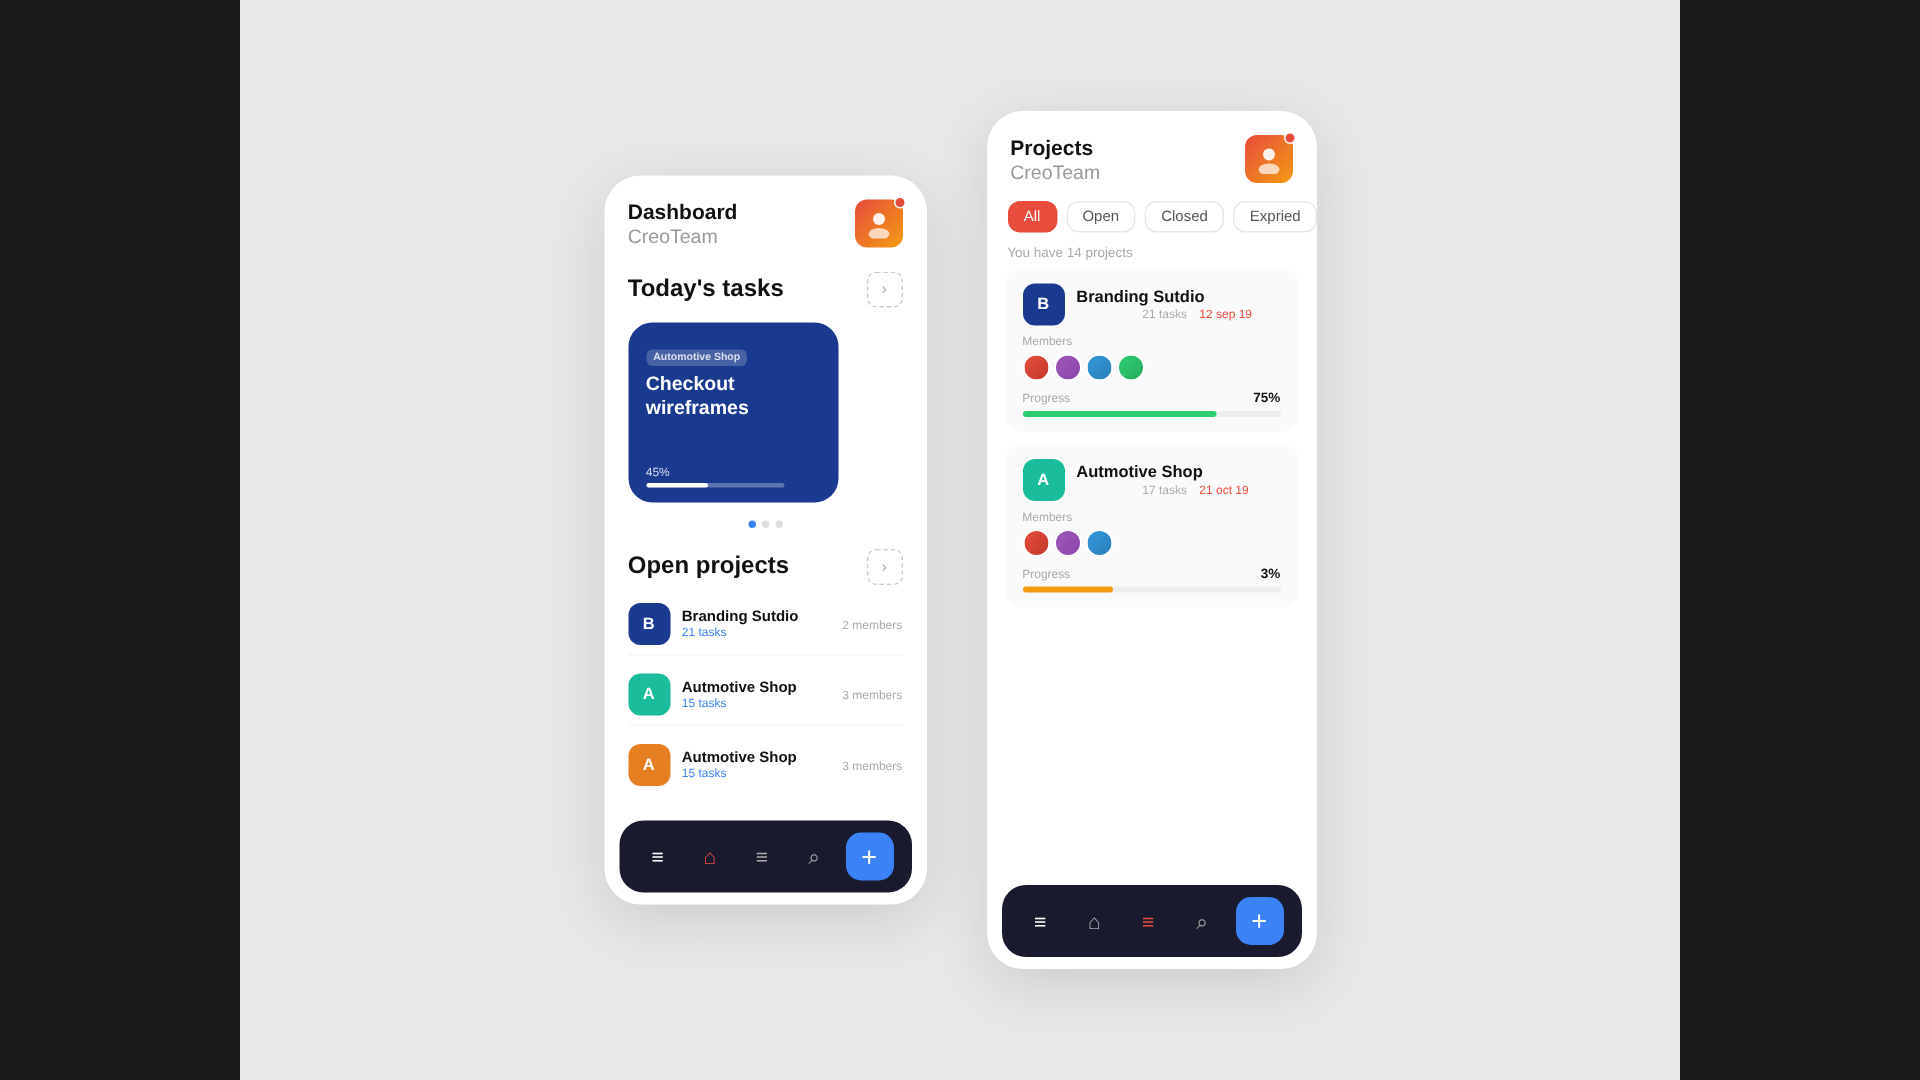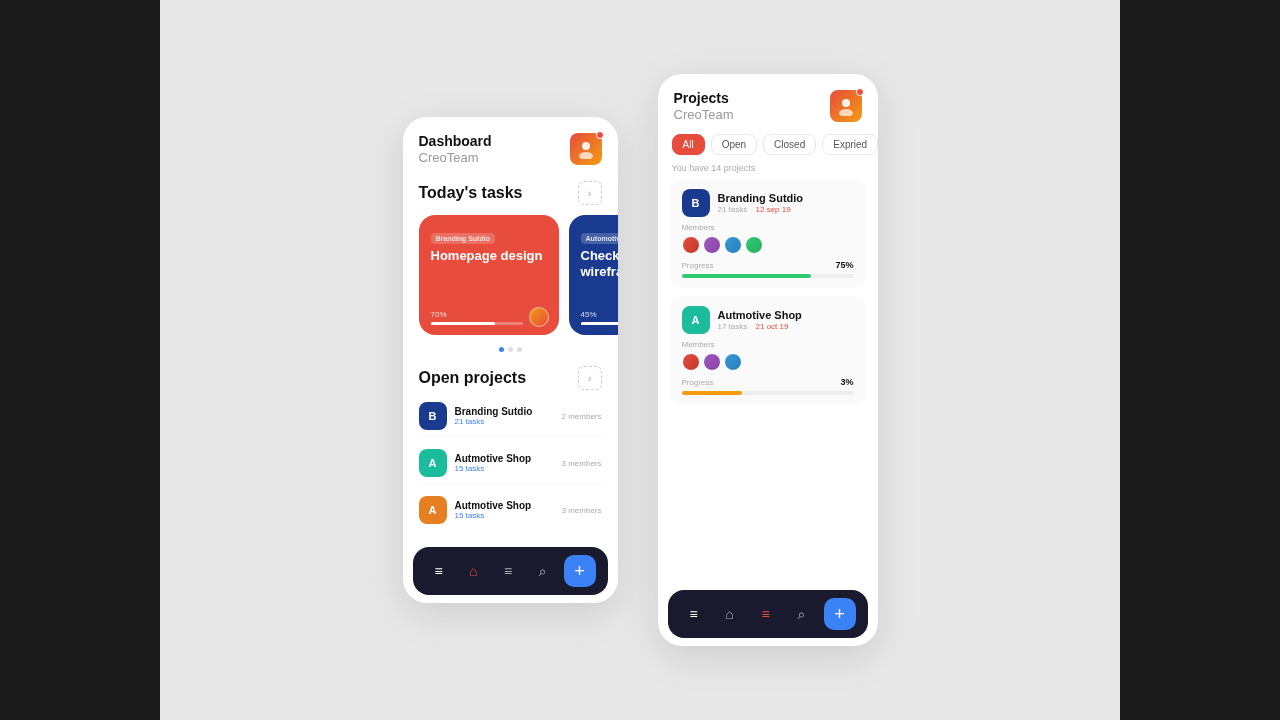--- a/index.html
+++ b/index.html
@@ -343,20 +343,21 @@
     .project-card-icon.teal { background: #1abc9c; }
     .project-card-title {
       font-size: 11px;
       font-weight: 700;
       color: #111;
     }
     .project-card-meta {
       font-size: 8px;
       color: #aaa;
       margin-top: 1px;
+      margin-left: 44px;
     }
     .project-card-meta span {
       color: #e74c3c;
       margin-left: 6px;
     }
     .members-label {
       font-size: 8px;
       color: #aaa;
       margin-bottom: 4px;
     }
@@ -457,31 +458,20 @@
         <div class="avatar-dot"></div>
       </div>
     </div>
 
     <div class="section-row">
       <div class="section-title">Today's tasks</div>
       <div class="arrow-btn">›</div>
     </div>
 
     <div class="cards-scroll">
-      <div class="task-card red">
-        <div class="task-card-tag">Branding Sutdio</div>
-        <div class="task-card-title">Homepage design</div>
-        <div class="task-card-bottom">
-          <div class="progress-text">70%</div>
-          <div class="progress-bar-bg">
-            <div class="progress-bar-fill" style="width:70%"></div>
-          </div>
-        </div>
-        <div class="task-avatar"></div>
-      </div>
 
       <div class="task-card blue">
         <div class="task-card-tag">Automotive Shop</div>
         <div class="task-card-title">Checkout wireframes</div>
         <div class="task-card-bottom">
           <div class="progress-text">45%</div>
           <div class="progress-bar-bg">
             <div class="progress-bar-fill" style="width:45%"></div>
           </div>
         </div>

